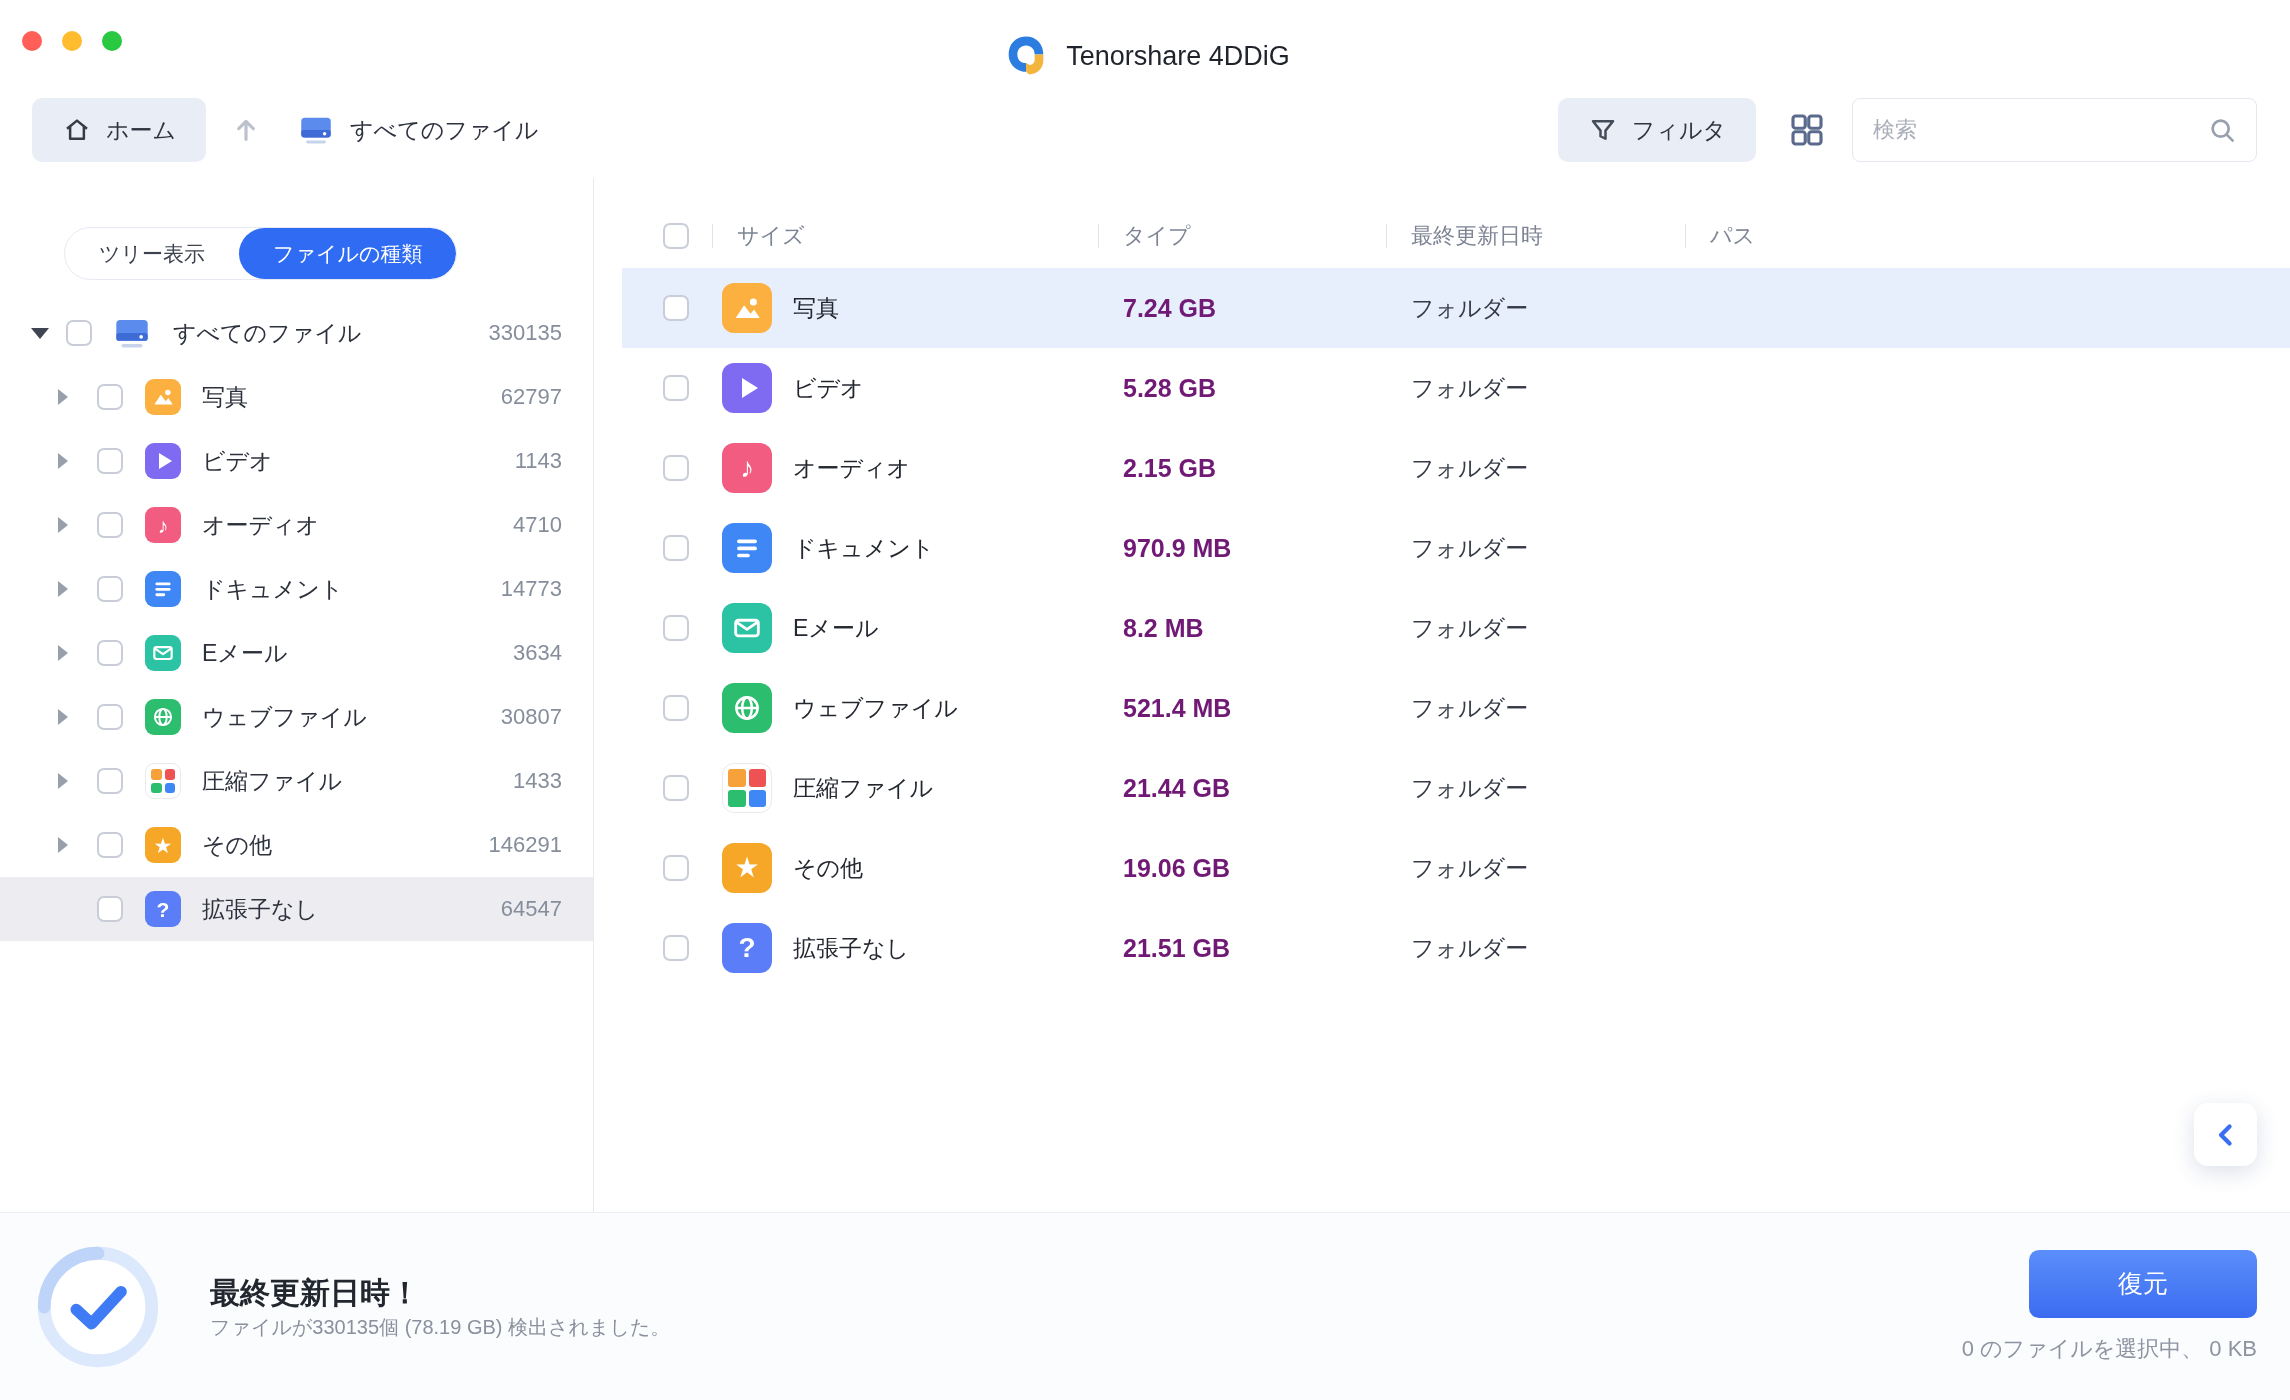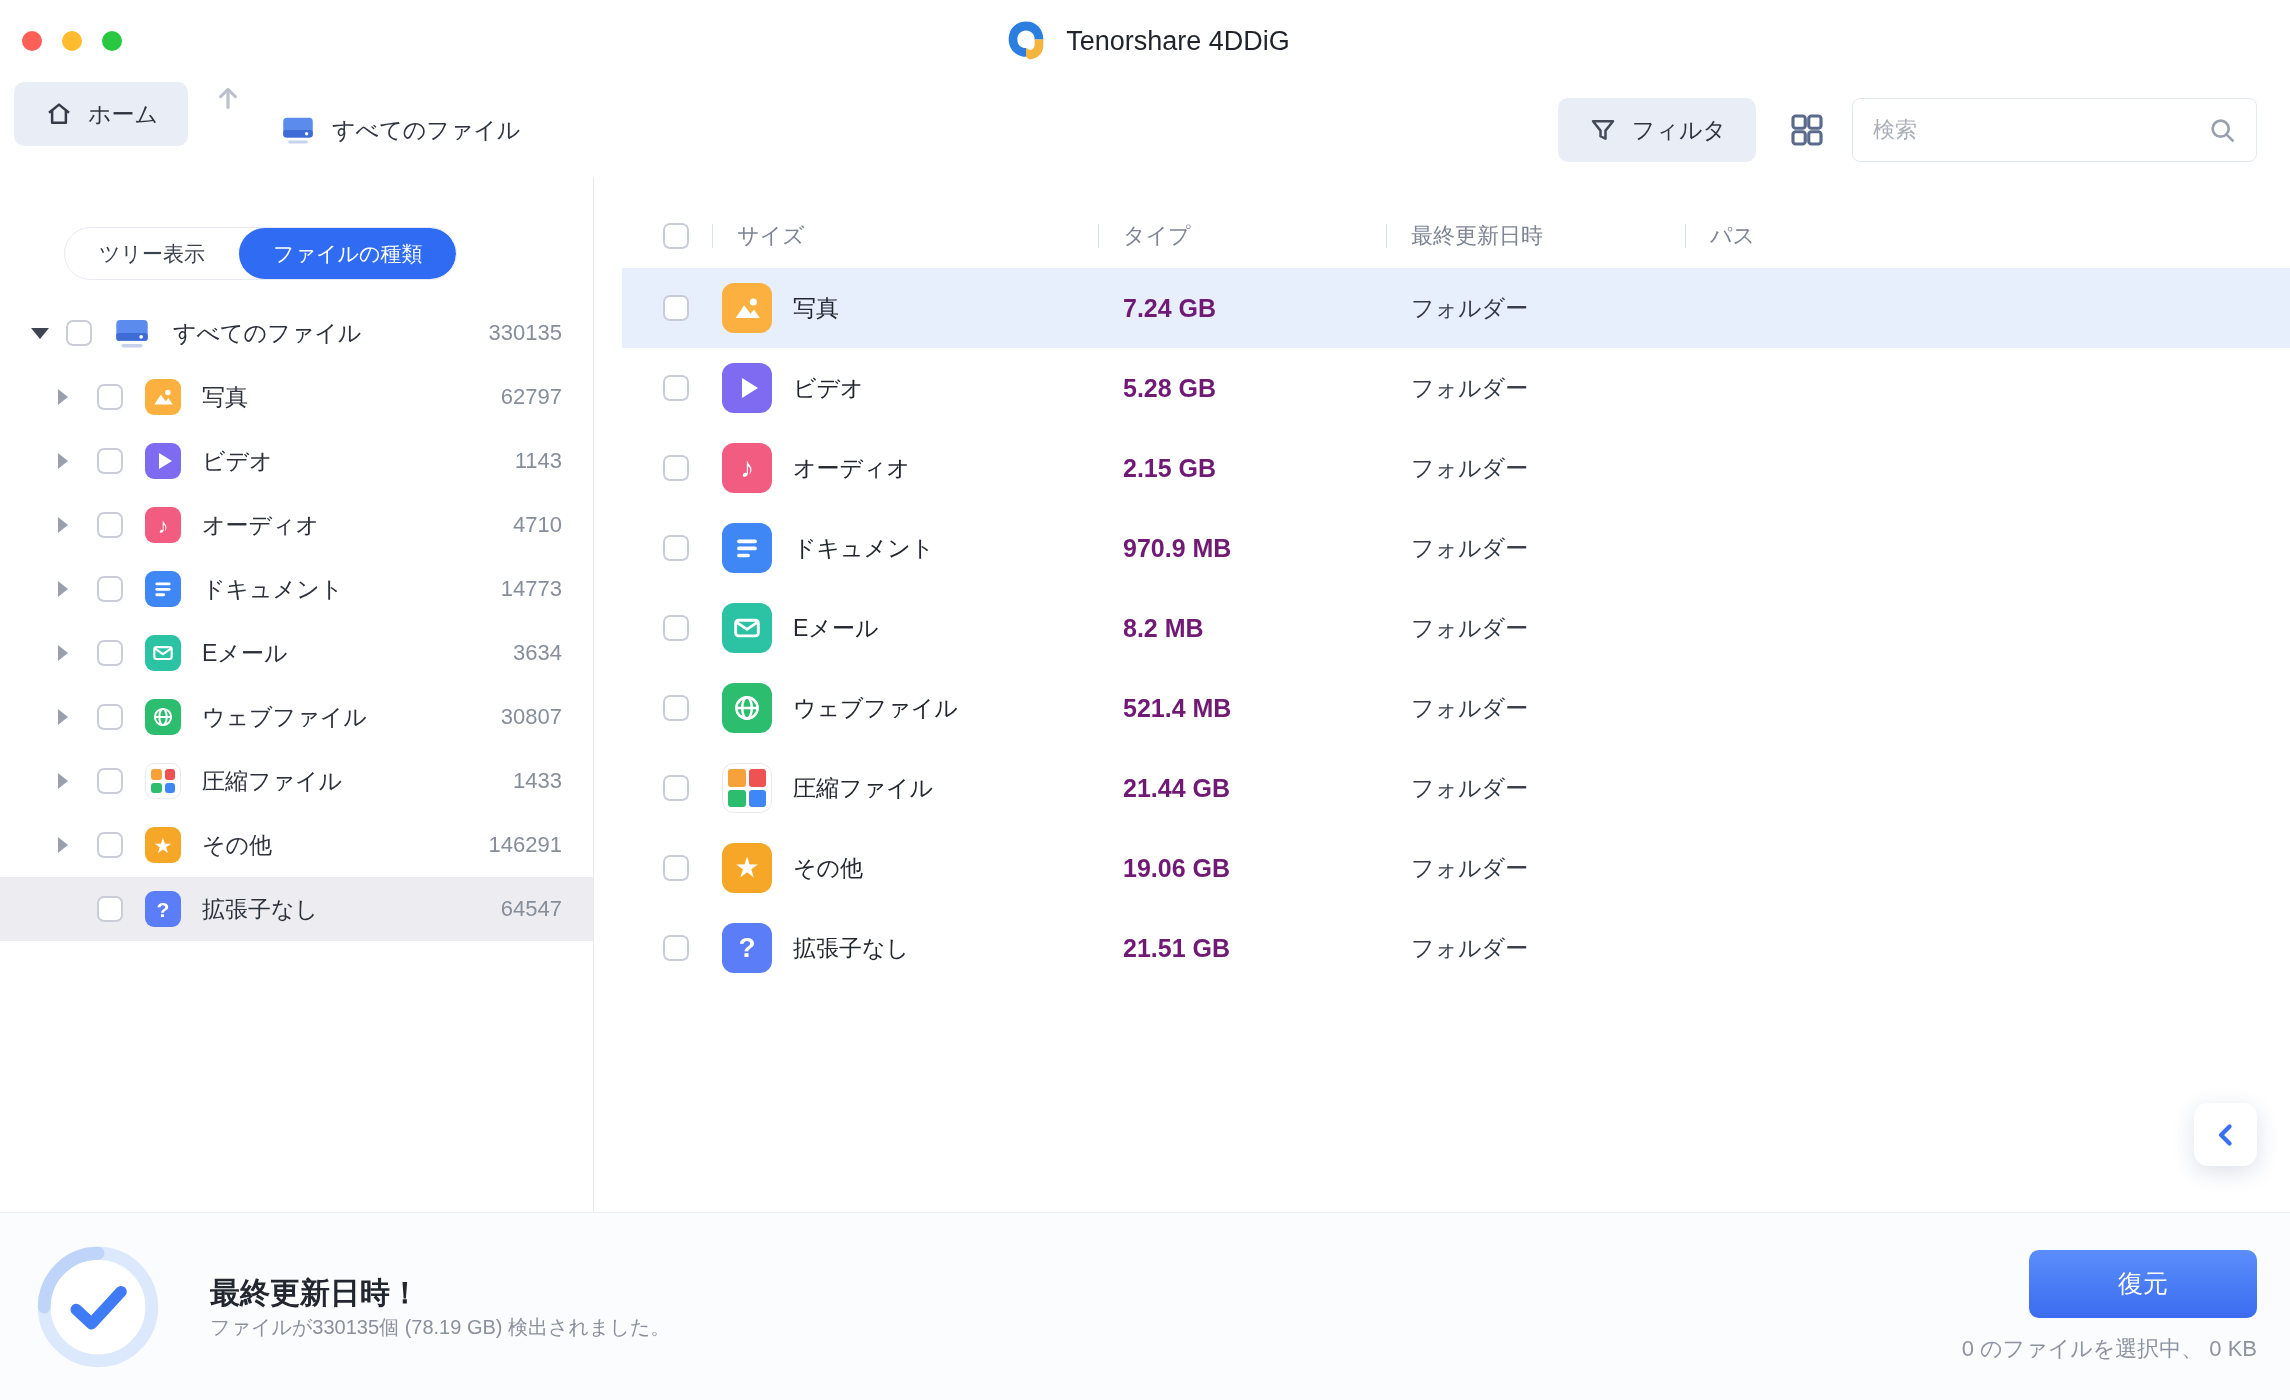--- a/index.html
+++ b/index.html
@@ -1,28 +1,28 @@
 <!DOCTYPE html>
 <html><head>
 <meta charset="utf-8">
 <style>
   * { margin:0; padding:0; box-sizing:border-box; }
   html,body { width:2290px; height:1400px; overflow:hidden; }
   body { font-family:"Liberation Sans","DejaVu Sans",sans-serif; background:#fff; color:#2c313c; position:relative; }
 
   
-  .titlebar { height:82px; display:flex; align-items:center; justify-content:center; position:relative; background:#fff; }
+  .titlebar { height:82px; display:flex; align-items:flex-end; justify-content:center; position:relative; background:#fff; }
   .traffic { position:absolute; left:22px; top:31px; display:flex; gap:20px; }
   .light { width:20px; height:20px; border-radius:50%; }
   .light.red { background:#ff5f57; } .light.yellow { background:#febc2e; } .light.green { background:#28c840; }
   .apptitle { display:flex; align-items:center; gap:14px; font-size:27px; font-weight:400; color:#1f232b; }
   .logo svg { width:52px; height:52px; display:block; }
 
   
-  .toolbar { height:96px; display:flex; padding:0 33px 0 14px; background:#fff; }
+  .toolbar { height:96px; display:flex; align-items:center; padding:0 33px 0 32px; background:#fff; }
   .btn-soft { display:flex; align-items:center; gap:14px; background:#e9edf6; border-radius:10px; height:64px; padding:0 30px; font-size:23px; color:#2f3440; cursor:default; }
   .btn-soft svg { width:30px; height:30px; }
   .uparrow { margin-left:24px; display:flex; }
   .uparrow svg { width:32px; height:32px; }
   .breadcrumb { display:flex; align-items:center; gap:16px; margin-left:36px; font-size:23px; color:#2f3440; }
   .toolbar-right { margin-left:auto; display:flex; align-items:center; }
   .gridbtn { margin-left:30px; display:flex; }
   .gridbtn svg { width:42px; height:42px; }
   .searchbox { margin-left:24px; width:405px; height:64px; border:1px solid #e3e7ef; border-radius:8px; display:flex; align-items:center; padding:0 18px 0 20px; background:#fff; }
   .searchbox input { flex:1; border:none; outline:none; font-size:22px; color:#2f3440; font-family:inherit; background:transparent; }

